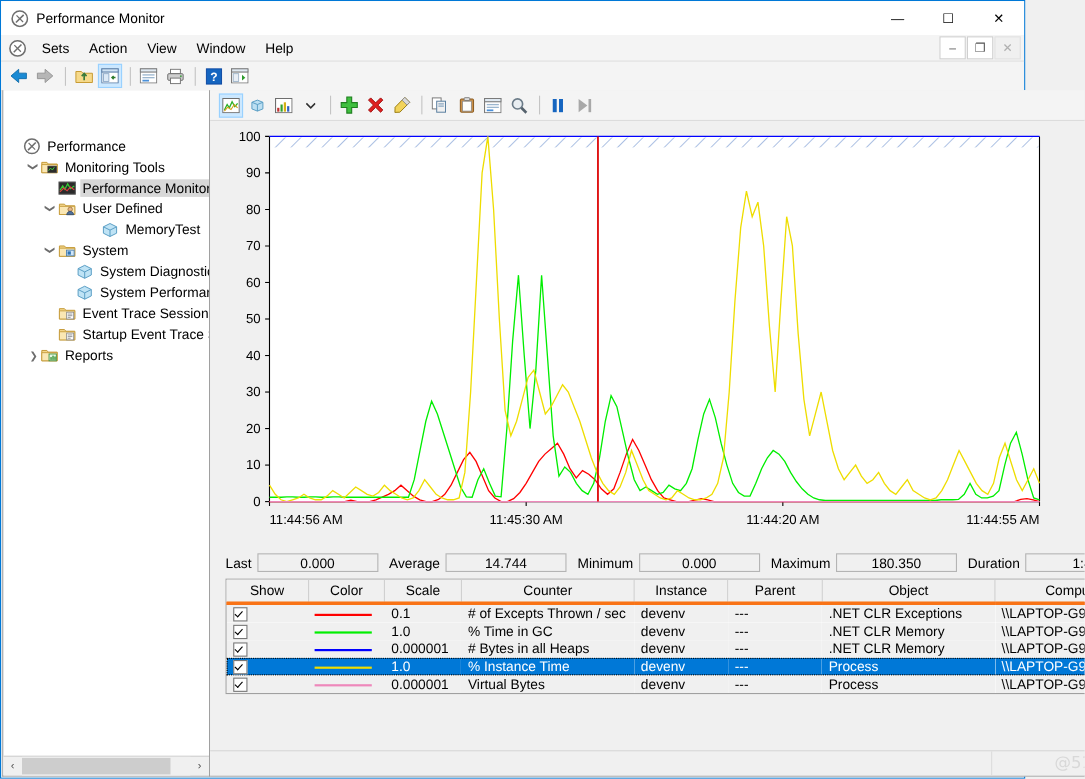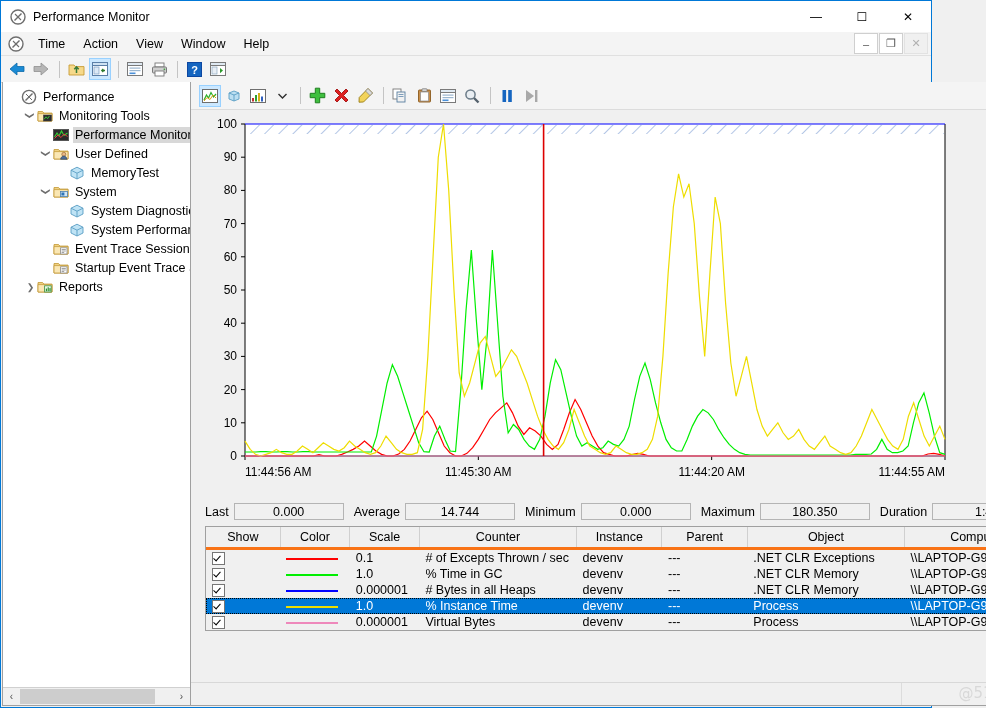--- a/index.html
+++ b/index.html
@@ -122,21 +122,21 @@
       <div class="winbtn close">✕</div>
     </div>
   </div>
 
   <div class="menubar">
     <svg class="mdi-icon" viewBox="0 0 16 16">
       <circle cx="8" cy="8" r="7" fill="#fff" stroke="#6e6e6e" stroke-width="1.4"></circle>
       <path d="M4.5 11.5 L11.5 4.5" stroke="#6e6e6e" stroke-width="1.4"></path>
       <path d="M5 5 L11 11" stroke="#6e6e6e" stroke-width="1.1"></path>
     </svg>
-    <div class="menuitem">Time</div>
+    <div class="menuitem">Sets</div>
     <div class="menuitem">Action</div>
     <div class="menuitem">View</div>
     <div class="menuitem">Window</div>
     <div class="menuitem">Help</div>
     <div class="mdibtns">
       <div class="mdibtn">–</div>
       <div class="mdibtn">❐</div>
       <div class="mdibtn dis">✕</div>
     </div>
   </div>
@@ -199,21 +199,21 @@
         <rect x="2" y="5" width="5" height="7" fill="#e8eef5" stroke="#8fa8c0" stroke-width="0.7"></rect>
         <path d="M10 6 L13 8.6 L10 11.2 Z" fill="#2c9a2c"></path>
       </svg>
     </div>
   </div>
 
   <div class="content">
 
     <div class="treepane">
       <div class="treewrap" id="tree-container">
-          <div class="tnode" style="padding-left: 5px;">
+          <div class="tnode" style="padding-left: 5px; margin-top: 36px;">
             <span class="twist"></span>
             <svg class="tico" viewBox="0 0 16 16">
               <circle cx="8" cy="8" r="6.6" fill="#fff" stroke="#6e6e6e" stroke-width="1.4"></circle>
               <path d="M4.5 11.5 L11.5 4.5" stroke="#6e6e6e" stroke-width="1.4"></path>
               <path d="M5 5 L11 11" stroke="#6e6e6e" stroke-width="1"></path>
             </svg>
             <span class="tlabel">Performance</span>
           </div>
           <div class="tnode" style="padding-left: 21px;">
             <span class="twist" style="transform: rotate(90deg);">❯</span>
@@ -237,21 +237,21 @@
           <div class="tnode" style="padding-left: 37px;">
             <span class="twist" style="transform: rotate(90deg);">❯</span>
             <svg class="tico" viewBox="0 0 16 16">
               <path d="M1 3.6 h4.6 l1.3 1.5 H15 V13 H1 Z" fill="#f4d78c" stroke="#c49a38" stroke-width="0.9"></path>
               <path d="M1 5.6 H15 V13 H1 Z" fill="#fae7b4" stroke="#c49a38" stroke-width="0.8"></path>
               <circle cx="10.8" cy="8.3" r="2" fill="#e8b887" stroke="#9a6a36" stroke-width="0.7"></circle>
               <path d="M7.6 13.2 c0.4-2.2 1.8-3.1 3.2-3.1 s2.8 0.9 3.2 3.1 Z" fill="#4f6f9a" stroke="#2d4566" stroke-width="0.7"></path>
             </svg>
             <span class="tlabel">User Defined</span>
           </div>
-          <div class="tnode" style="padding-left: 53px;">
+          <div class="tnode" style="padding-left: 76px;">
             <span class="twist"></span>
             <svg class="tico" viewBox="0 0 16 16">
               <path d="M2 5.2 L8 2.2 L14 5.2 L14 11 L8 14 L2 11 Z" fill="#bfe3f5" stroke="#5a9ec4" stroke-width="0.9"></path>
               <path d="M2 5.2 L8 8.2 L14 5.2 M8 8.2 L8 14" stroke="#5a9ec4" stroke-width="0.9" fill="none"></path>
             </svg>
             <span class="tlabel">MemoryTest</span>
           </div>
           <div class="tnode" style="padding-left: 37px;">
             <span class="twist" style="transform: rotate(90deg);">❯</span>
             <svg class="tico" viewBox="0 0 16 16">

